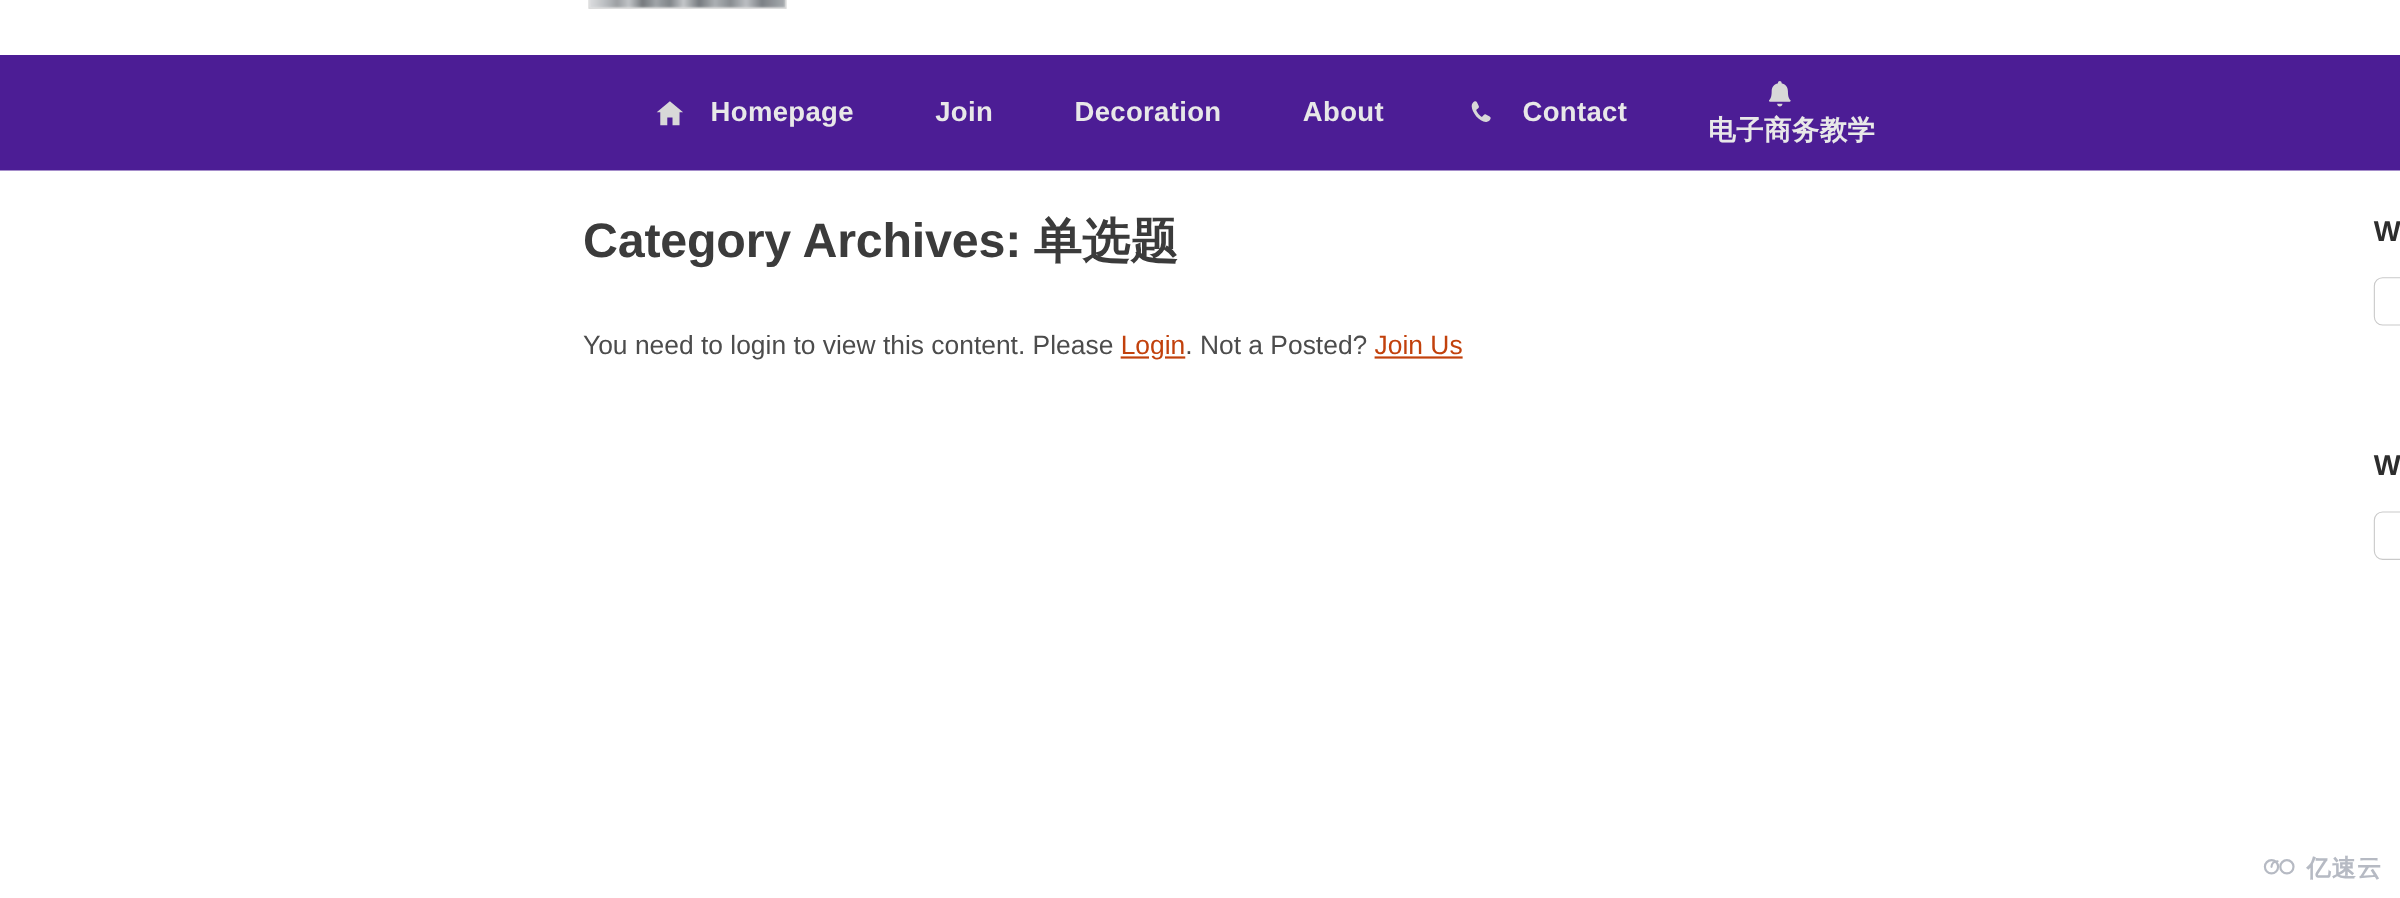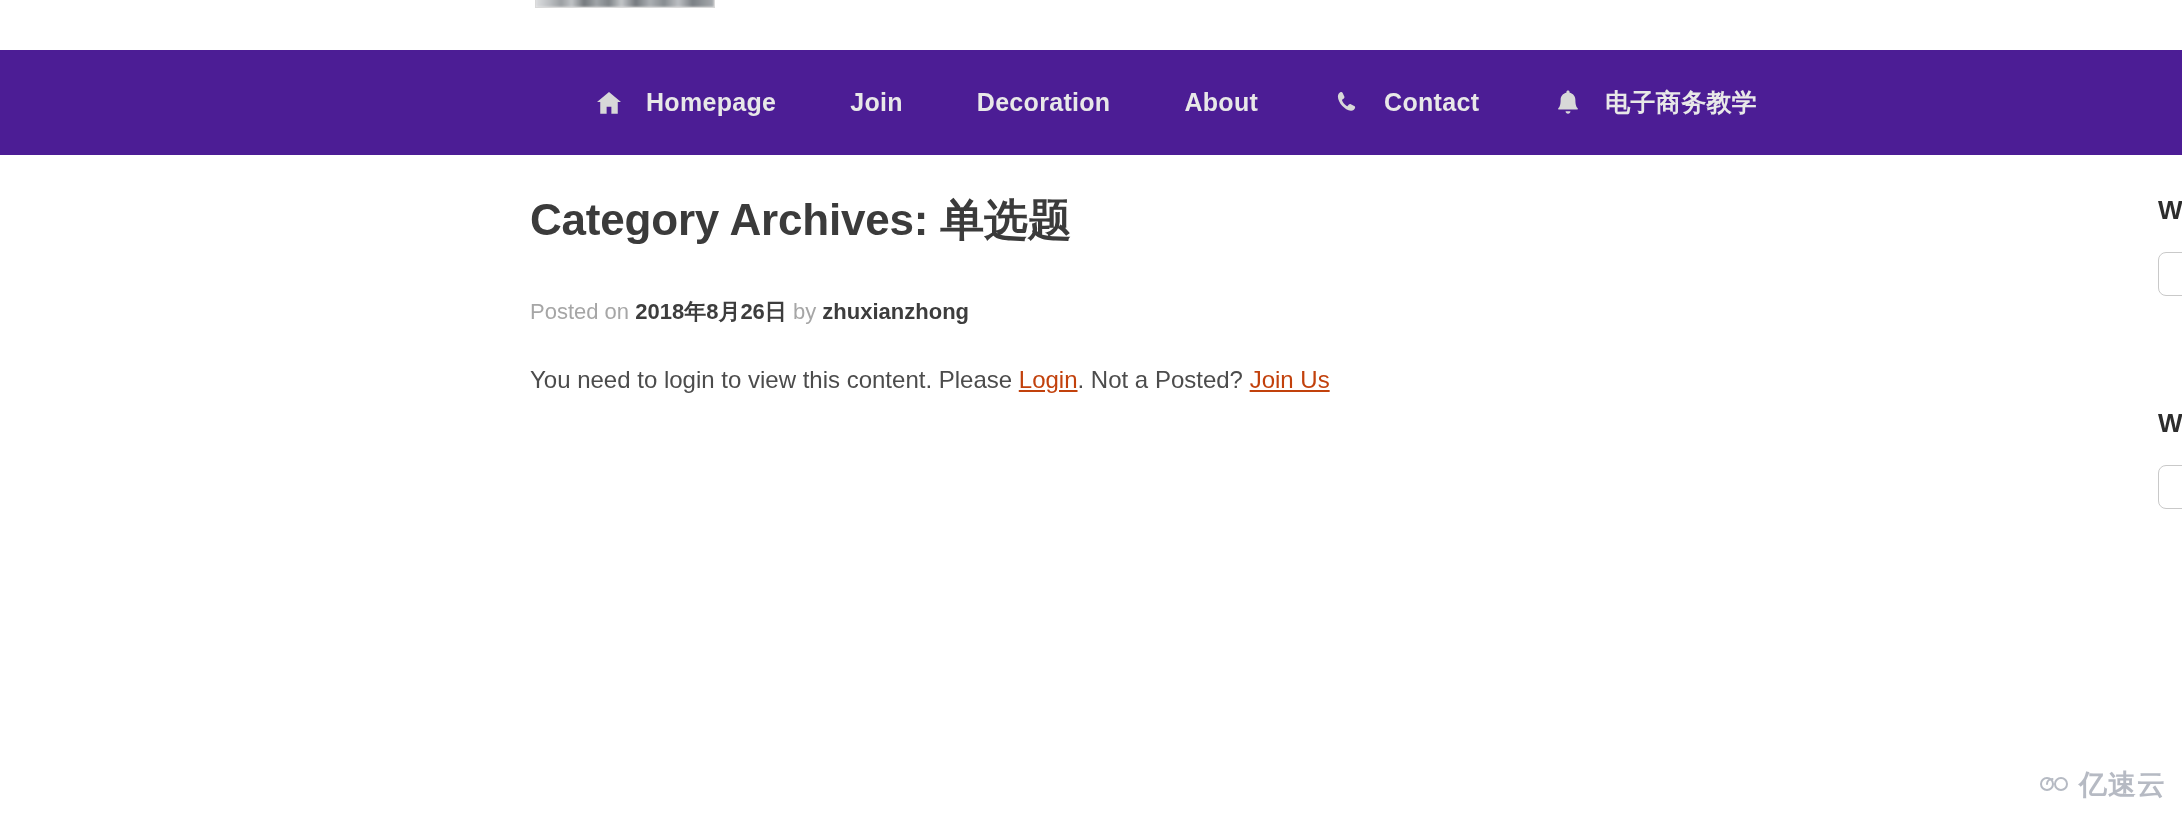--- a/index.html
+++ b/index.html
@@ -67,21 +67,21 @@
     box-sizing: border-box;
   }
   .nav-item {
     display: flex;
     align-items: center;
     color: #e6e6e6;
     white-space: nowrap;
     margin-right: 74px;
     cursor: pointer;
   }
-  .nav-item:last-child { margin-right: 0; }
+  .nav-item:last-child { margin-right: 0; flex-direction: column; }
   .nav-label {
     font-size: 25px;
     font-weight: bold;
     letter-spacing: 0.3px;
     color: #e8e8e8;
   }
   .nav-icon {
     display: inline-flex;
     align-items: center;
     justify-content: center;
@@ -180,21 +180,21 @@
   .watermark {
     position: absolute;
     right: 16px;
     bottom: 12px;
     display: flex;
     align-items: center;
     opacity: 0.72;
   }
   .watermark-icon { margin-right: 7px; display: block; }
   .watermark-text {
-    font-size: 28px;
+    font-size: 22px;
     color: #9aa0ad;
     font-weight: bold;
     letter-spacing: 1px;
   }
 </style>
 </head>
 <body>
 
 <div class="top-strip">
   <div class="banner-clip">
@@ -245,26 +245,20 @@
   </div>
 
 </nav>
 
 <main class="content">
 
   <h1 class="archive-title">Category Archives: 单选题</h1>
 
   <article class="post">
 
-    <div class="post-meta">
-      <span>Posted on</span>
-      <span class="strong">2018年8月26日</span>
-      <span>by</span>
-      <span class="author">zhuxianzhong</span>
-    </div>
 
     <p class="post-body">
       <span>You need to login to view this content. Please </span><a>Login</a><span>. Not a Posted? </span><a>Join Us</a>
     </p>
   </article>
 
 </main>
 
 <aside class="sidebar">
   <div class="widget">

